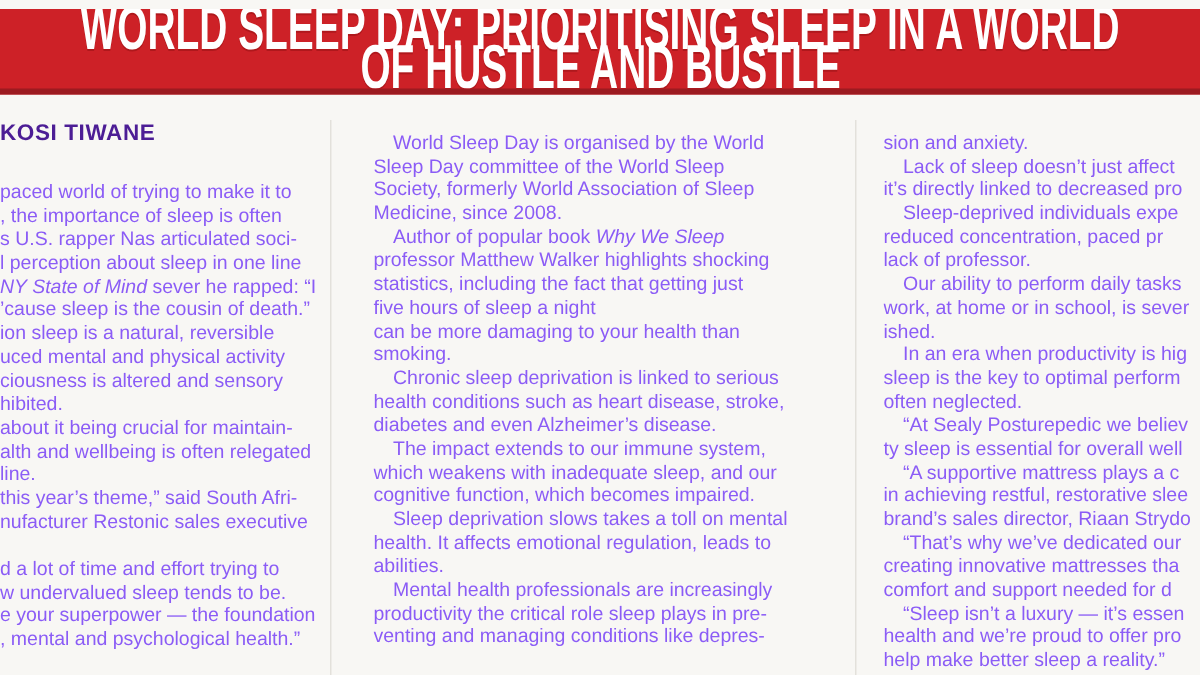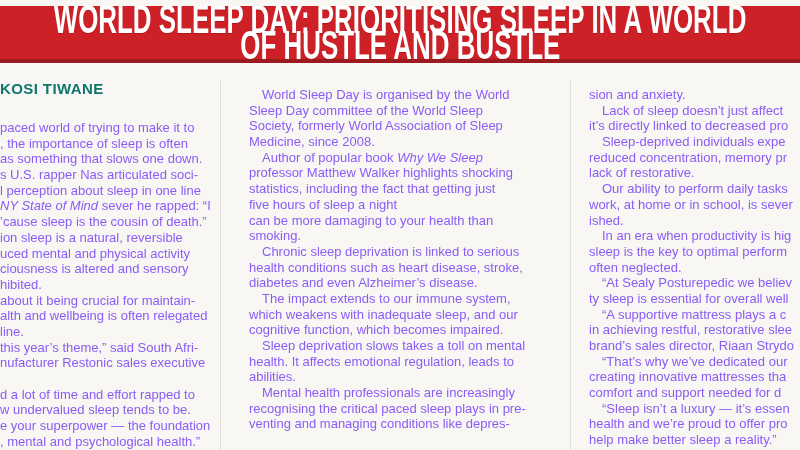--- a/index.html
+++ b/index.html
@@ -16,21 +16,21 @@
     overflow:hidden;
   }
   .banner-line{
     color:#ffffff;font-weight:700;font-size:36px;line-height:26px;
     white-space:nowrap;letter-spacing:0px;
     transform:scale(0.72,1.15);transform-origin:center center;
     text-shadow:0 1px 0 rgba(120,10,10,.35);
   }
   .byline{
     position:absolute;left:0;top:80px;
-    font-weight:700;font-size:15px;letter-spacing:.4px;color:#0f766e;
+    font-weight:700;font-size:15px;letter-spacing:.4px;color:#4c1d95;
     white-space:nowrap;
   }
   .col{
     position:absolute;color:#8b5cf6;font-size:13px;line-height:15.7px;
     overflow:hidden;
   }
   .col .ln{white-space:nowrap;overflow:hidden;height:15.7px;}
   .col .ln.ind{padding-left:13px;}
   .col .ln em{}
   .col1{left:0;top:120px;width:234px;height:330px;}
@@ -49,36 +49,35 @@
 </div>
 
 <div class="rule rule1"></div>
 <div class="rule rule2"></div>
 
 <div class="byline">KOSI TIWANE</div>
 
 <div class="col col1" id="col-left">
     <div class="ln"><span>paced world of trying to make it to</span></div>
     <div class="ln"><span>, the importance of sleep is often</span></div>
-    <div class="ln"><span>as something that slows one down.</span></div>
     <div class="ln"><span>s U.S. rapper Nas articulated soci-</span></div>
     <div class="ln"><span>l perception about sleep in one line</span></div>
     <div class="ln"><em>NY State of Mind </em><span>sever he rapped: “I</span></div>
     <div class="ln"><span>’cause sleep is the cousin of death.”</span></div>
     <div class="ln"><span>ion sleep is a natural, reversible</span></div>
     <div class="ln"><span>uced mental and physical activity</span></div>
     <div class="ln"><span>ciousness is altered and sensory</span></div>
     <div class="ln"><span>hibited.</span></div>
     <div class="ln"><span>about it being crucial for maintain-</span></div>
     <div class="ln"><span>alth and wellbeing is often relegated</span></div>
     <div class="ln"><span>line.</span></div>
     <div class="ln"><span>this year’s theme,” said South Afri-</span></div>
     <div class="ln"><span>nufacturer Restonic sales executive</span></div>
     <div class="ln">&nbsp;</div>
-    <div class="ln"><span>d a lot of time and effort rapped to</span></div>
+    <div class="ln"><span>d a lot of time and effort trying to</span></div>
     <div class="ln"><span>w undervalued sleep tends to be.</span></div>
     <div class="ln"><span>e your superpower — the foundation</span></div>
     <div class="ln"><span>, mental and psychological health.”</span></div>
   </div>
 <div class="col col2" id="col-middle">
     <div class="ln ind"><span>World Sleep Day is organised by the World</span></div>
     <div class="ln"><span>Sleep Day committee of the World Sleep</span></div>
     <div class="ln"><span>Society, formerly World Association of Sleep</span></div>
     <div class="ln"><span>Medicine, since 2008.</span></div>
     <div class="ln ind"><span>Author of popular book </span><em>Why We Sleep</em></div>
@@ -90,30 +89,30 @@
     <div class="ln ind"><span>Chronic sleep deprivation is linked to serious</span></div>
     <div class="ln"><span>health conditions such as heart disease, stroke,</span></div>
     <div class="ln"><span>diabetes and even Alzheimer’s disease.</span></div>
     <div class="ln ind"><span>The impact extends to our immune system,</span></div>
     <div class="ln"><span>which weakens with inadequate sleep, and our</span></div>
     <div class="ln"><span>cognitive function, which becomes impaired.</span></div>
     <div class="ln ind"><span>Sleep deprivation slows takes a toll on mental</span></div>
     <div class="ln"><span>health. It affects emotional regulation, leads to</span></div>
     <div class="ln"><span>abilities.</span></div>
     <div class="ln ind"><span>Mental health professionals are increasingly</span></div>
-    <div class="ln"><span>recognising the critical paced sleep plays in pre-</span></div>
+    <div class="ln"><span>productivity the critical role sleep plays in pre-</span></div>
     <div class="ln"><span>venting and managing conditions like depres-</span></div>
   </div>
 <div class="col col3" id="col-right">
     <div class="ln"><span>sion and anxiety.</span></div>
     <div class="ln ind"><span>Lack of sleep doesn’t just affect</span></div>
     <div class="ln"><span>it’s directly linked to decreased pro</span></div>
     <div class="ln ind"><span>Sleep-deprived individuals expe</span></div>
-    <div class="ln"><span>reduced concentration, memory pr</span></div>
-    <div class="ln"><span>lack of restorative.</span></div>
+    <div class="ln"><span>reduced concentration, paced pr</span></div>
+    <div class="ln"><span>lack of professor.</span></div>
     <div class="ln ind"><span>Our ability to perform daily tasks</span></div>
     <div class="ln"><span>work, at home or in school, is sever</span></div>
     <div class="ln"><span>ished.</span></div>
     <div class="ln ind"><span>In an era when productivity is hig</span></div>
     <div class="ln"><span>sleep is the key to optimal perform</span></div>
     <div class="ln"><span>often neglected.</span></div>
     <div class="ln ind"><span>“At Sealy Posturepedic we believ</span></div>
     <div class="ln"><span>ty sleep is essential for overall well</span></div>
     <div class="ln ind"><span>“A supportive mattress plays a c</span></div>
     <div class="ln"><span>in achieving restful, restorative slee</span></div>

